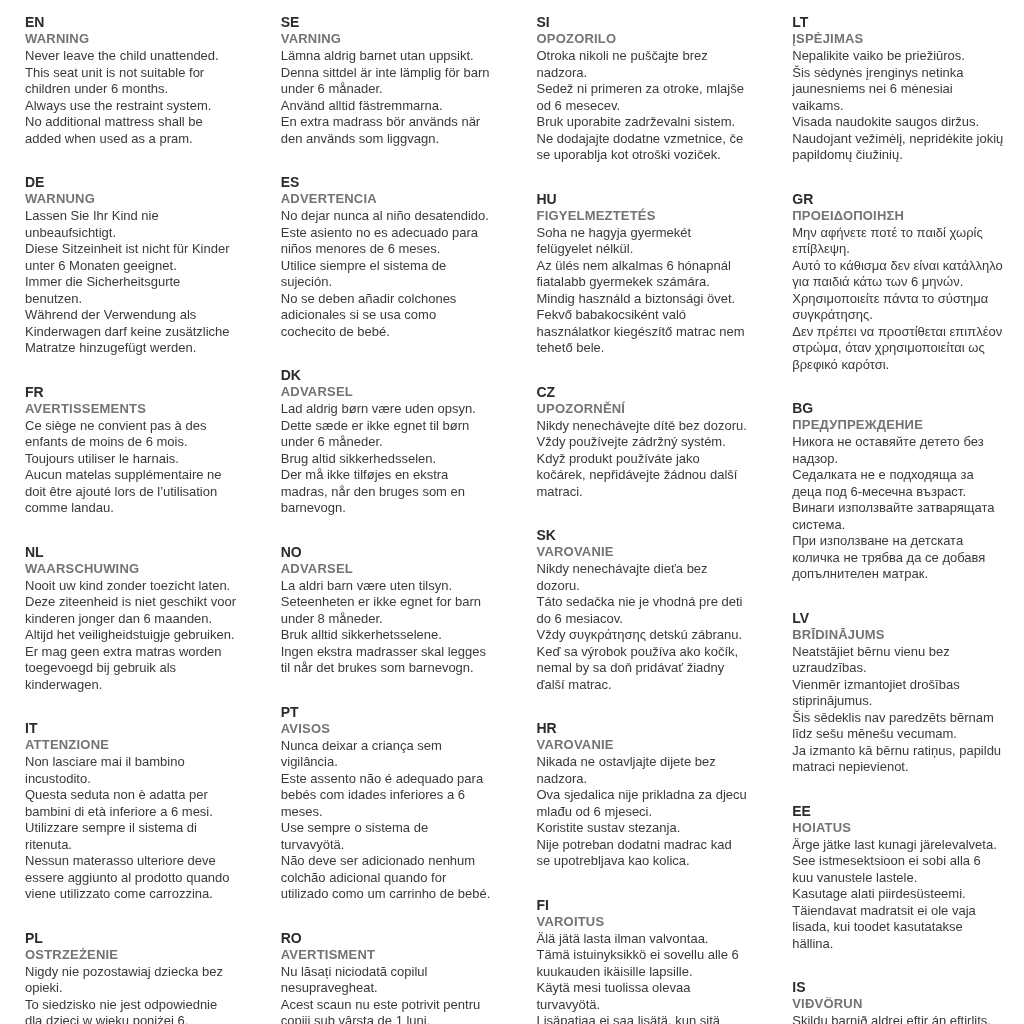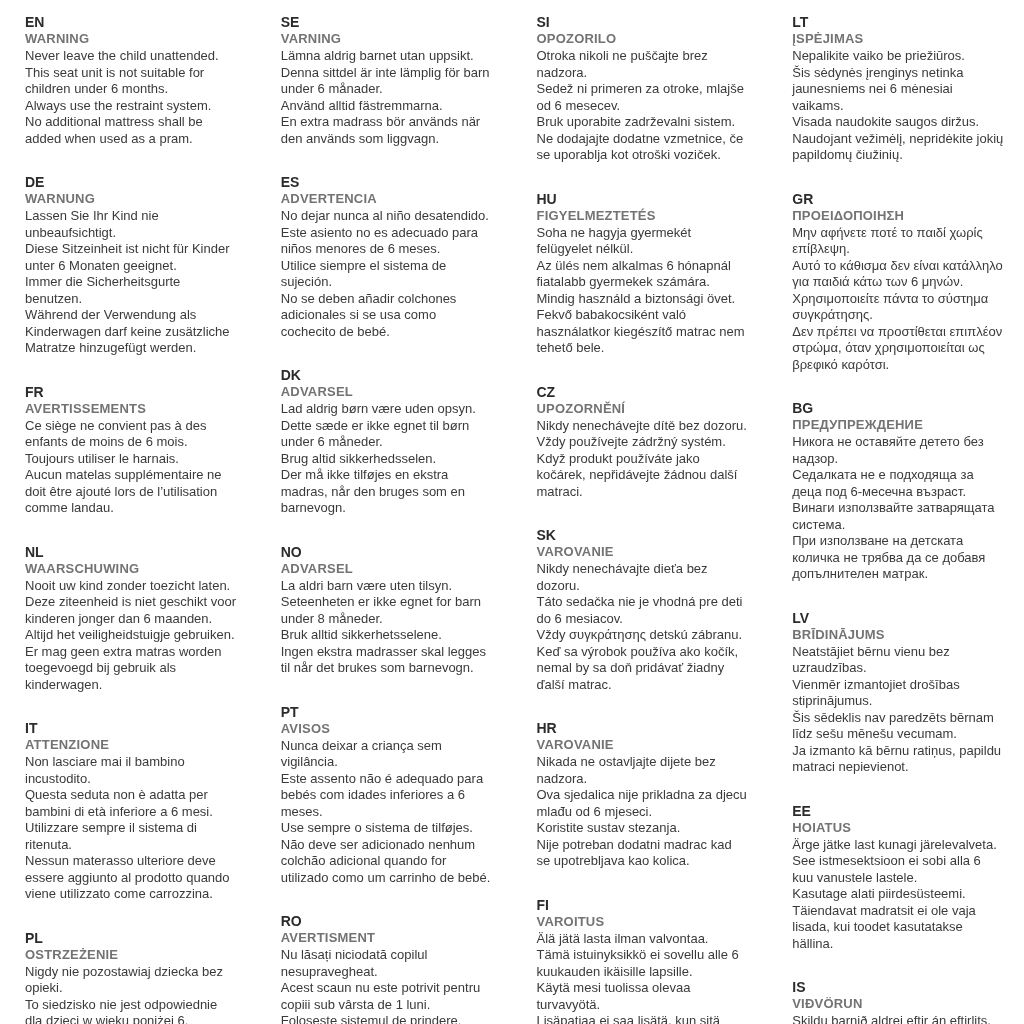--- a/index.html
+++ b/index.html
@@ -164,21 +164,21 @@
           <p>Ingen ekstra madrasser skal legges til når det brukes som barnevogn.</p>
         </div>
   </div>
 
   <div class="lang-section">
     <div class="lang-code">PT</div>
     <div class="lang-title">AVISOS</div>
     <div class="lang-body">
           <p>Nunca deixar a criança sem vigilância.</p>
           <p>Este assento não é adequado para bebés com idades inferiores a 6 meses.</p>
-          <p>Use sempre o sistema de tilføjes.</p>
+          <p>Use sempre o sistema de turvavyötä.</p>
           <p>Não deve ser adicionado nenhum colchão adicional quando for utilizado como um carrinho de bebé.</p>
         </div>
   </div>
 
   <div class="lang-section">
     <div class="lang-code">RO</div>
     <div class="lang-title">AVERTISMENT</div>
     <div class="lang-body">
           <p>Nu lăsați niciodată copilul nesupravegheat.</p>
           <p>Acest scaun nu este potrivit pentru copiii sub vârsta de 1 luni.</p>

